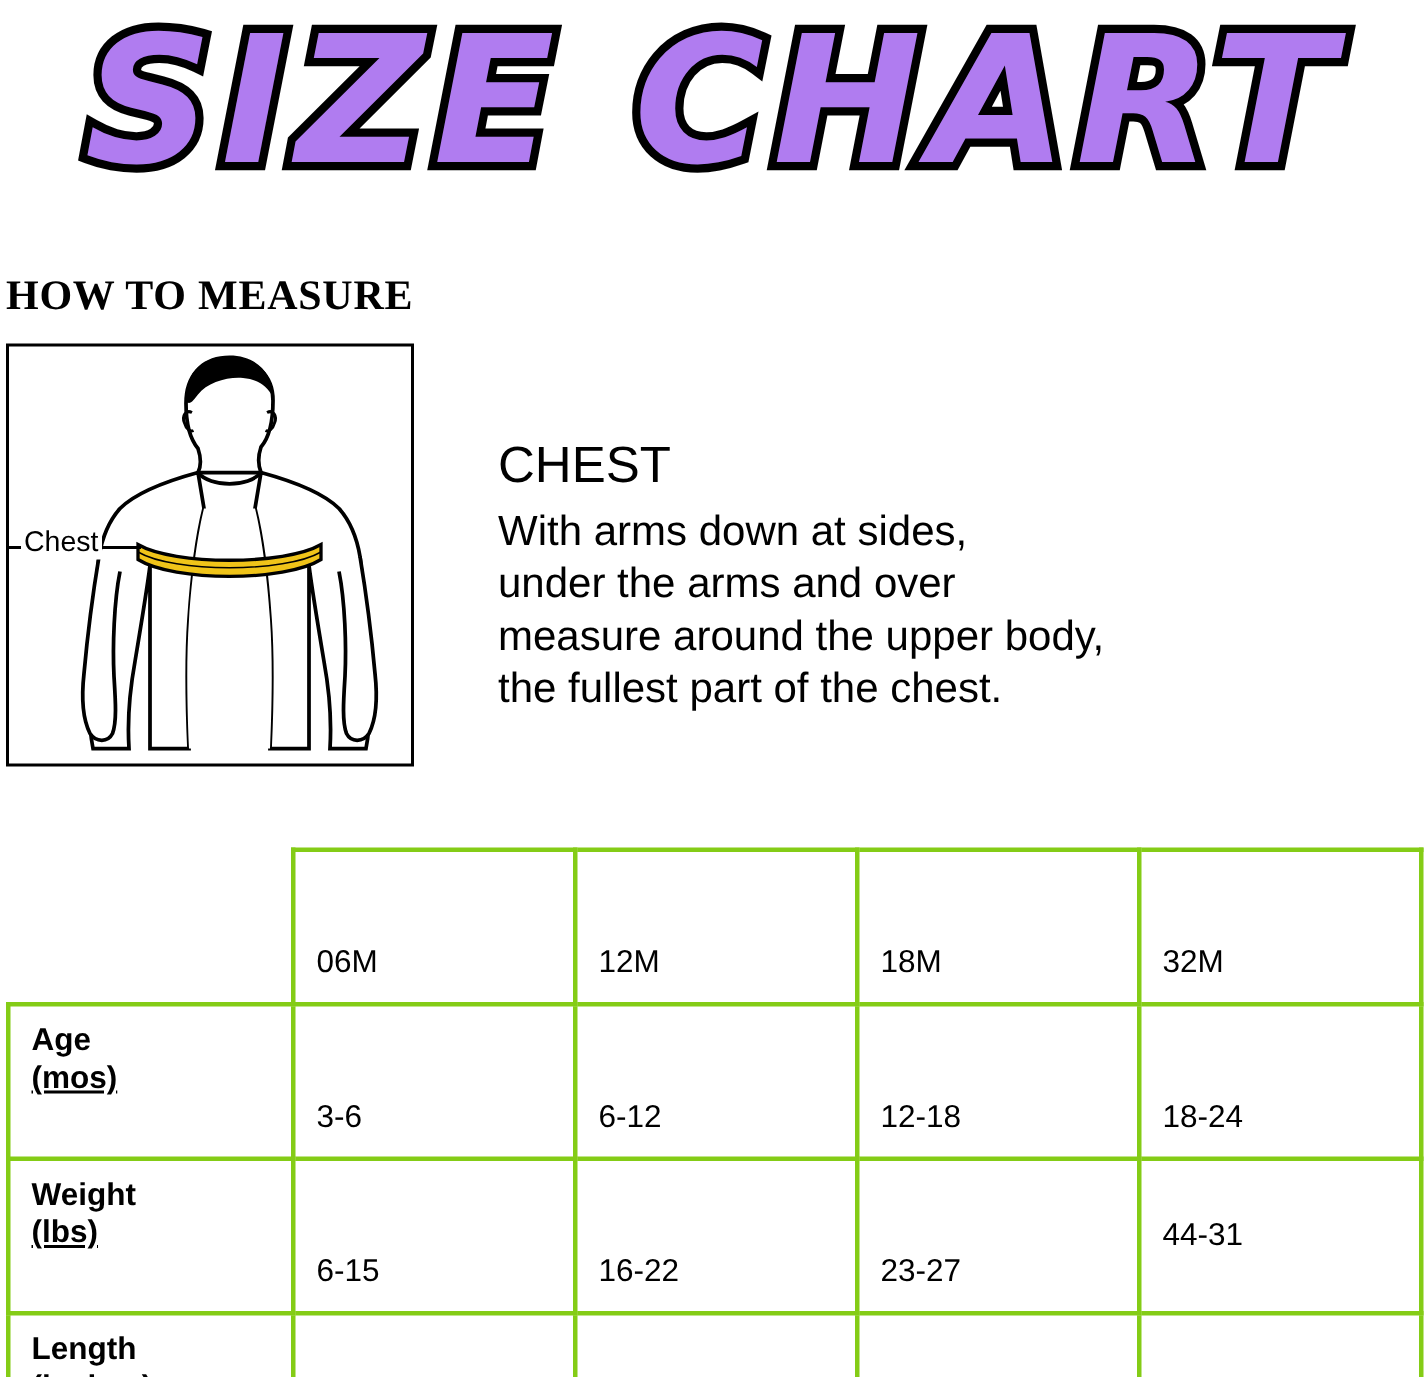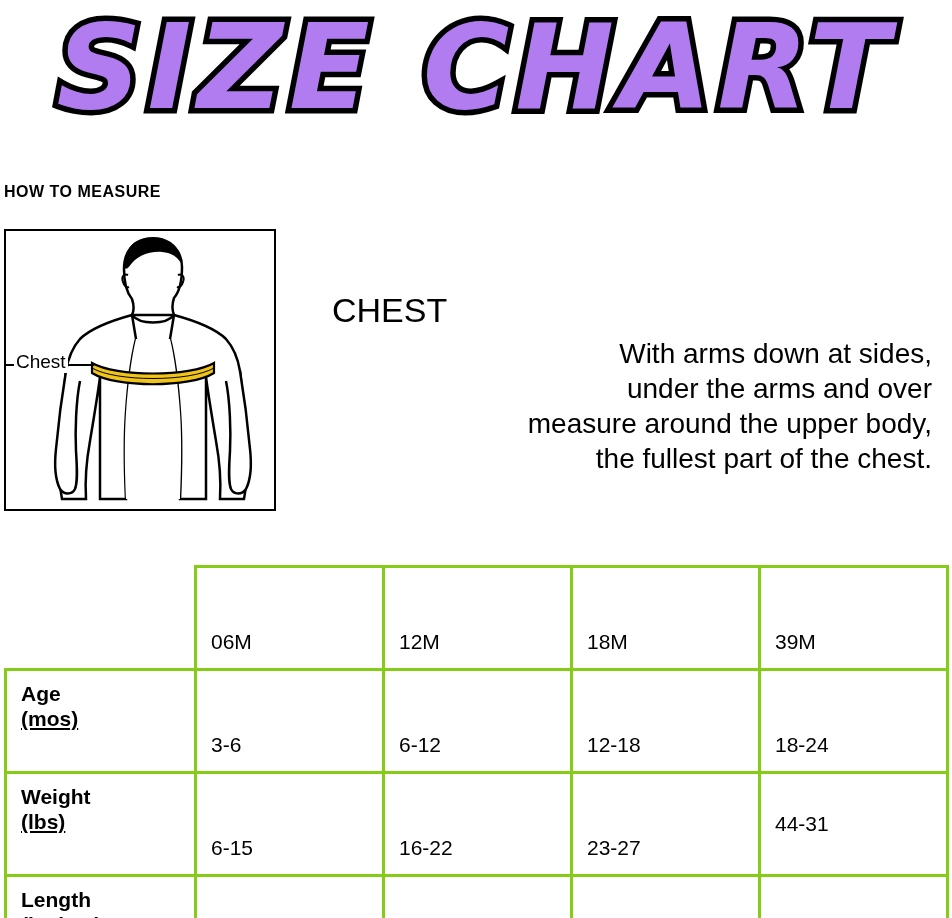--- a/index.html
+++ b/index.html
@@ -26,23 +26,23 @@
   }
   .title-svg {
     display: block;
   }
 
   
   .how-to {
     position: absolute;
     left: 4px;
     top: 184px;
-    font-family: Liberation Sans, sans-serif;
+    font-family: Liberation Serif, serif;
     font-weight: bold;
-    font-size: 16px;
+    font-size: 28px;
     letter-spacing: 0.5px;
     line-height: 1;
   }
 
   
   .figure-box {
     position: absolute;
     left: 4px;
     top: 229px;
     width: 272px;
@@ -75,21 +75,20 @@
     font-size: 34px;
     line-height: 40px;
     margin-bottom: 6px;
     font-weight: normal;
   }
   .desc-body {
     font-family: "Liberation Sans", sans-serif;
     font-size: 28px;
     line-height: 35px;
     font-weight: normal;
-    text-align: right;
   }
   .desc-body span { display: block; }
 
   
   .size-table {
     position: absolute;
     left: 4px;
     top: 565px;
     width: 944px;
     border-collapse: collapse;
@@ -197,21 +196,21 @@
       <col class="c-size">
       <col class="c-size">
       <col class="c-size">
   </colgroup>
   <tbody>
     <tr>
       <td class="cell-blank"></td>
       <td class="hdr-size">06M</td>
       <td class="hdr-size">12M</td>
       <td class="hdr-size">18M</td>
-      <td class="hdr-size">39M</td>
+      <td class="hdr-size">32M</td>
     </tr>
     <tr>
       <td class="row-label">
         <span>Age</span>
         <span class="sub">(mos)</span>
       </td>
       <td class="val-cell">3-6</td>
       <td class="val-cell">6-12</td>
       <td class="val-cell">12-18</td>
       <td class="val-cell">18-24</td>

